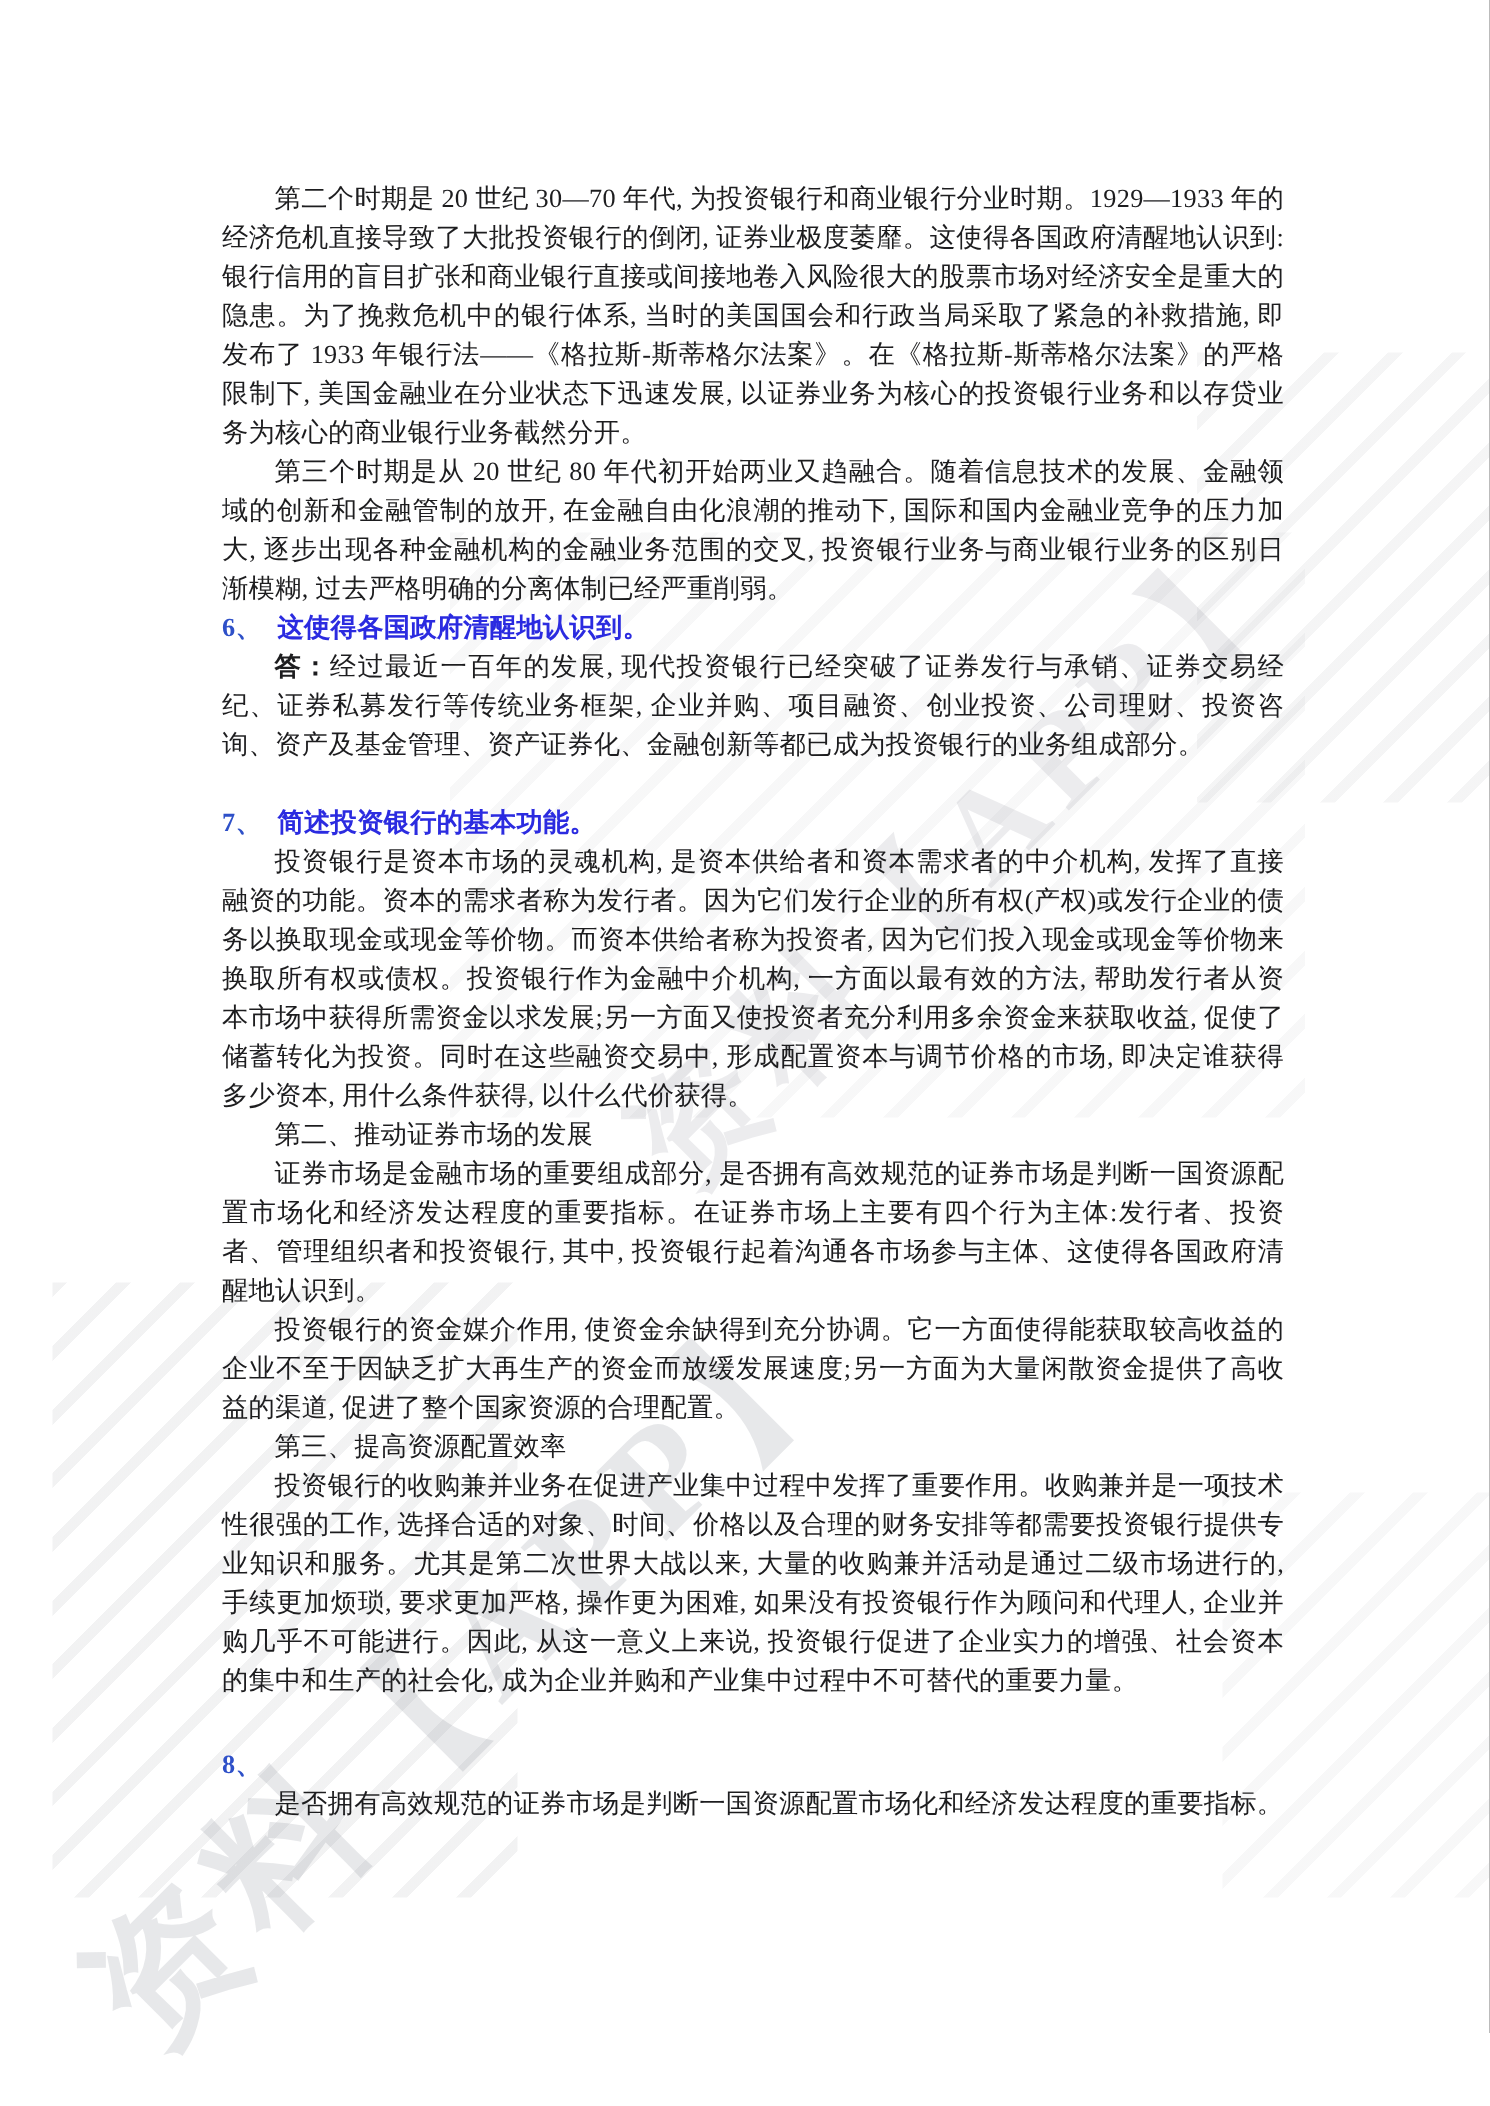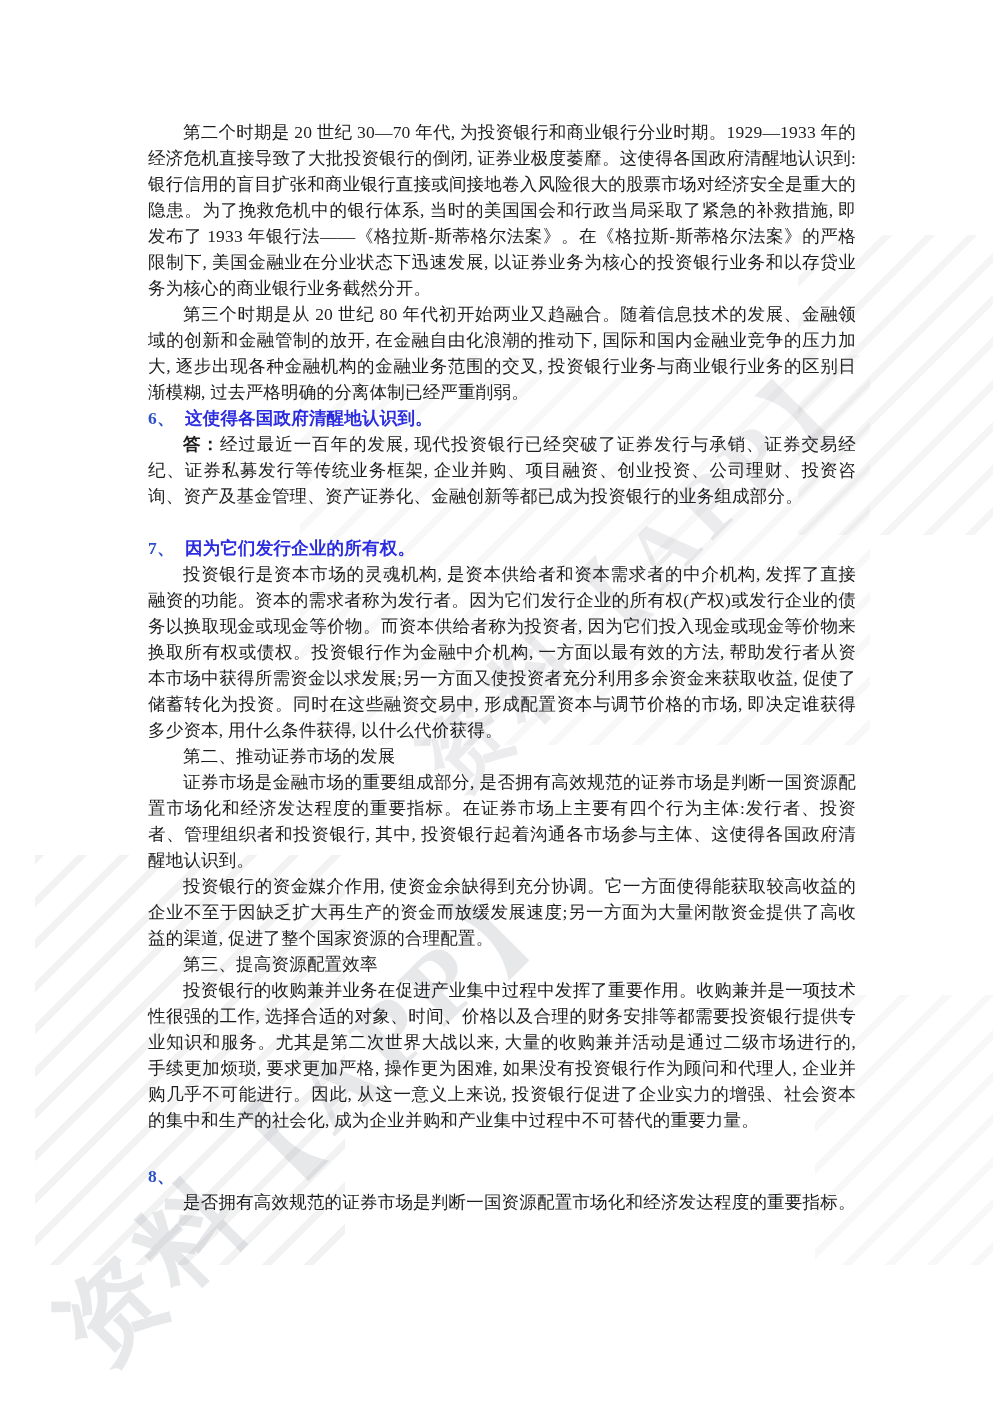--- a/index.html
+++ b/index.html
@@ -68,21 +68,21 @@
       <p class="para">第二个时期是 20 世纪 30—70 年代, 为投资银行和商业银行分业时期。1929—1933 年的经济危机直接导致了大批投资银行的倒闭, 证券业极度萎靡。这使得各国政府清醒地认识到:银行信用的盲目扩张和商业银行直接或间接地卷入风险很大的股票市场对经济安全是重大的隐患。为了挽救危机中的银行体系, 当时的美国国会和行政当局采取了紧急的补救措施, 即发布了 1933 年银行法——《格拉斯-斯蒂格尔法案》。在《格拉斯-斯蒂格尔法案》的严格限制下, 美国金融业在分业状态下迅速发展, 以证券业务为核心的投资银行业务和以存贷业务为核心的商业银行业务截然分开。</p>
       <p class="para">第三个时期是从 20 世纪 80 年代初开始两业又趋融合。随着信息技术的发展、金融领域的创新和金融管制的放开, 在金融自由化浪潮的推动下, 国际和国内金融业竞争的压力加大, 逐步出现各种金融机构的金融业务范围的交叉, 投资银行业务与商业银行业务的区别日渐模糊, 过去严格明确的分离体制已经严重削弱。</p>
       <div class="question">
         <span class="qnum">6、</span>
         <span class="qtitle">这使得各国政府清醒地认识到。</span>
       </div>
       <p class="para"><span class="answer-label">答：</span>经过最近一百年的发展, 现代投资银行已经突破了证券发行与承销、证券交易经纪、证券私募发行等传统业务框架, 企业并购、项目融资、创业投资、公司理财、投资咨询、资产及基金管理、资产证券化、金融创新等都已成为投资银行的业务组成部分。</p>
       <div class="spacer"></div>
       <div class="question">
         <span class="qnum">7、</span>
-        <span class="qtitle">因为它们发行企业的所有权。</span>
+        <span class="qtitle">简述投资银行的基本功能。</span>
       </div>
       <p class="para">投资银行是资本市场的灵魂机构, 是资本供给者和资本需求者的中介机构, 发挥了直接融资的功能。资本的需求者称为发行者。因为它们发行企业的所有权(产权)或发行企业的债务以换取现金或现金等价物。而资本供给者称为投资者, 因为它们投入现金或现金等价物来换取所有权或债权。投资银行作为金融中介机构, 一方面以最有效的方法, 帮助发行者从资本市场中获得所需资金以求发展;另一方面又使投资者充分利用多余资金来获取收益, 促使了储蓄转化为投资。同时在这些融资交易中, 形成配置资本与调节价格的市场, 即决定谁获得多少资本, 用什么条件获得, 以什么代价获得。</p>
       <p class="para subhead">第二、推动证券市场的发展</p>
       <p class="para">证券市场是金融市场的重要组成部分, 是否拥有高效规范的证券市场是判断一国资源配置市场化和经济发达程度的重要指标。在证券市场上主要有四个行为主体:发行者、投资者、管理组织者和投资银行, 其中, 投资银行起着沟通各市场参与主体、这使得各国政府清醒地认识到。</p>
       <p class="para">投资银行的资金媒介作用, 使资金余缺得到充分协调。它一方面使得能获取较高收益的企业不至于因缺乏扩大再生产的资金而放缓发展速度;另一方面为大量闲散资金提供了高收益的渠道, 促进了整个国家资源的合理配置。</p>
       <p class="para subhead">第三、提高资源配置效率</p>
       <p class="para">投资银行的收购兼并业务在促进产业集中过程中发挥了重要作用。收购兼并是一项技术性很强的工作, 选择合适的对象、时间、价格以及合理的财务安排等都需要投资银行提供专业知识和服务。尤其是第二次世界大战以来, 大量的收购兼并活动是通过二级市场进行的, 手续更加烦琐, 要求更加严格, 操作更为困难, 如果没有投资银行作为顾问和代理人, 企业并购几乎不可能进行。因此, 从这一意义上来说, 投资银行促进了企业实力的增强、社会资本的集中和生产的社会化, 成为企业并购和产业集中过程中不可替代的重要力量。</p>
       <div class="spacer lg"></div>
       <div class="question">
         <span class="qnum">8、</span>

